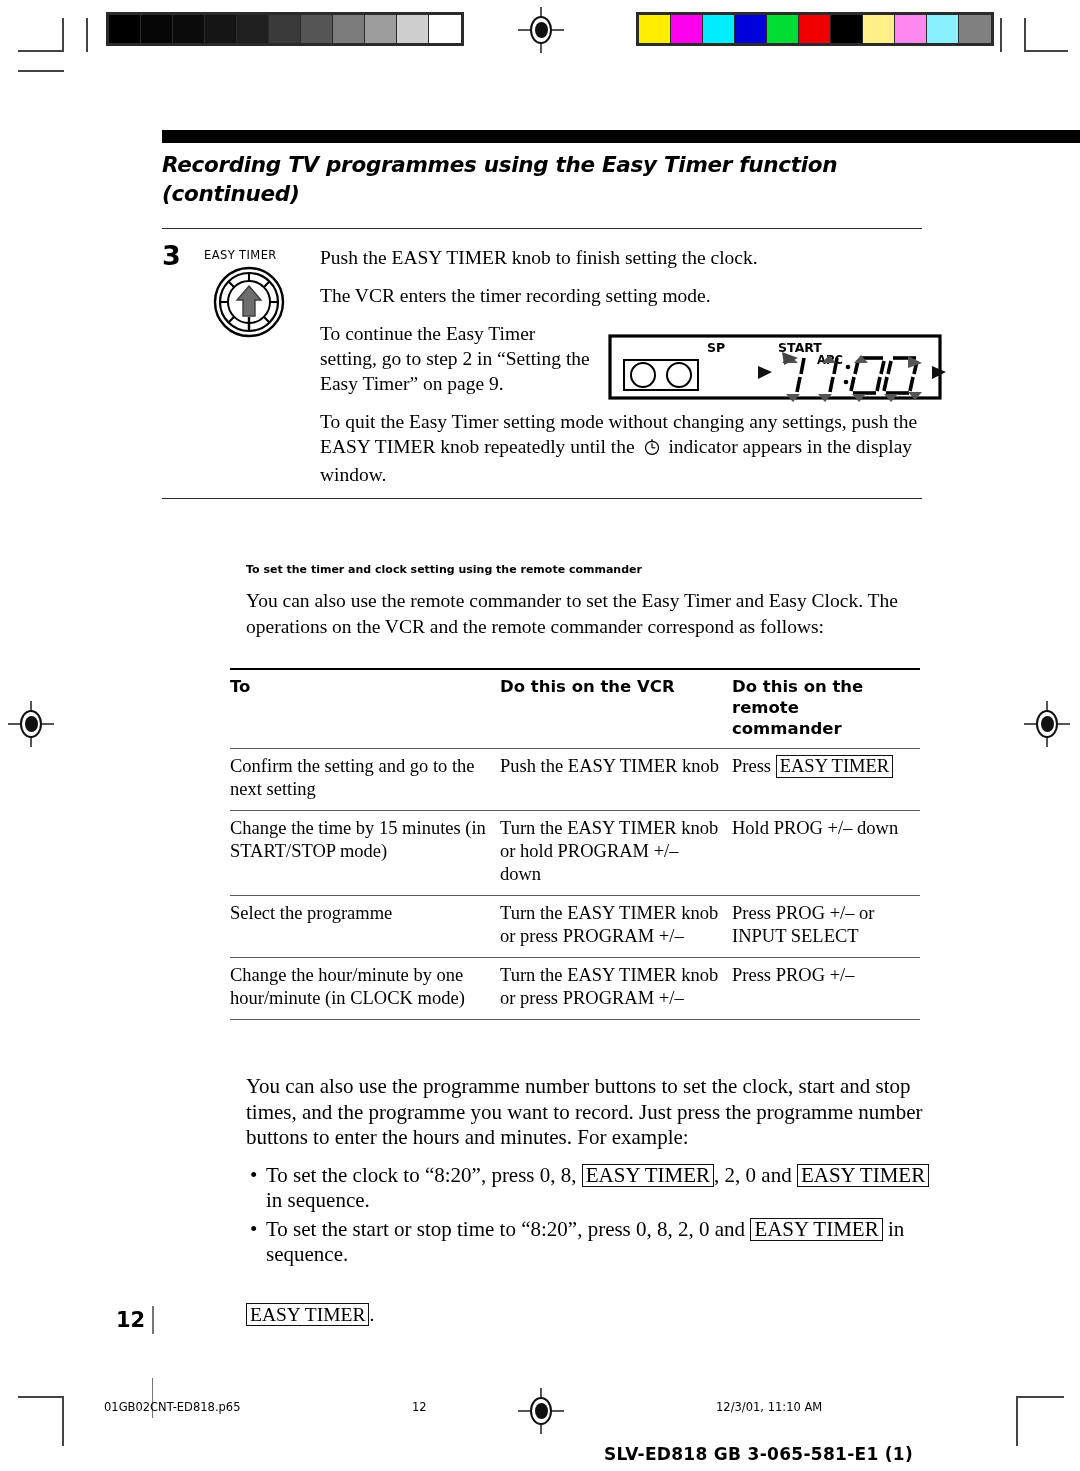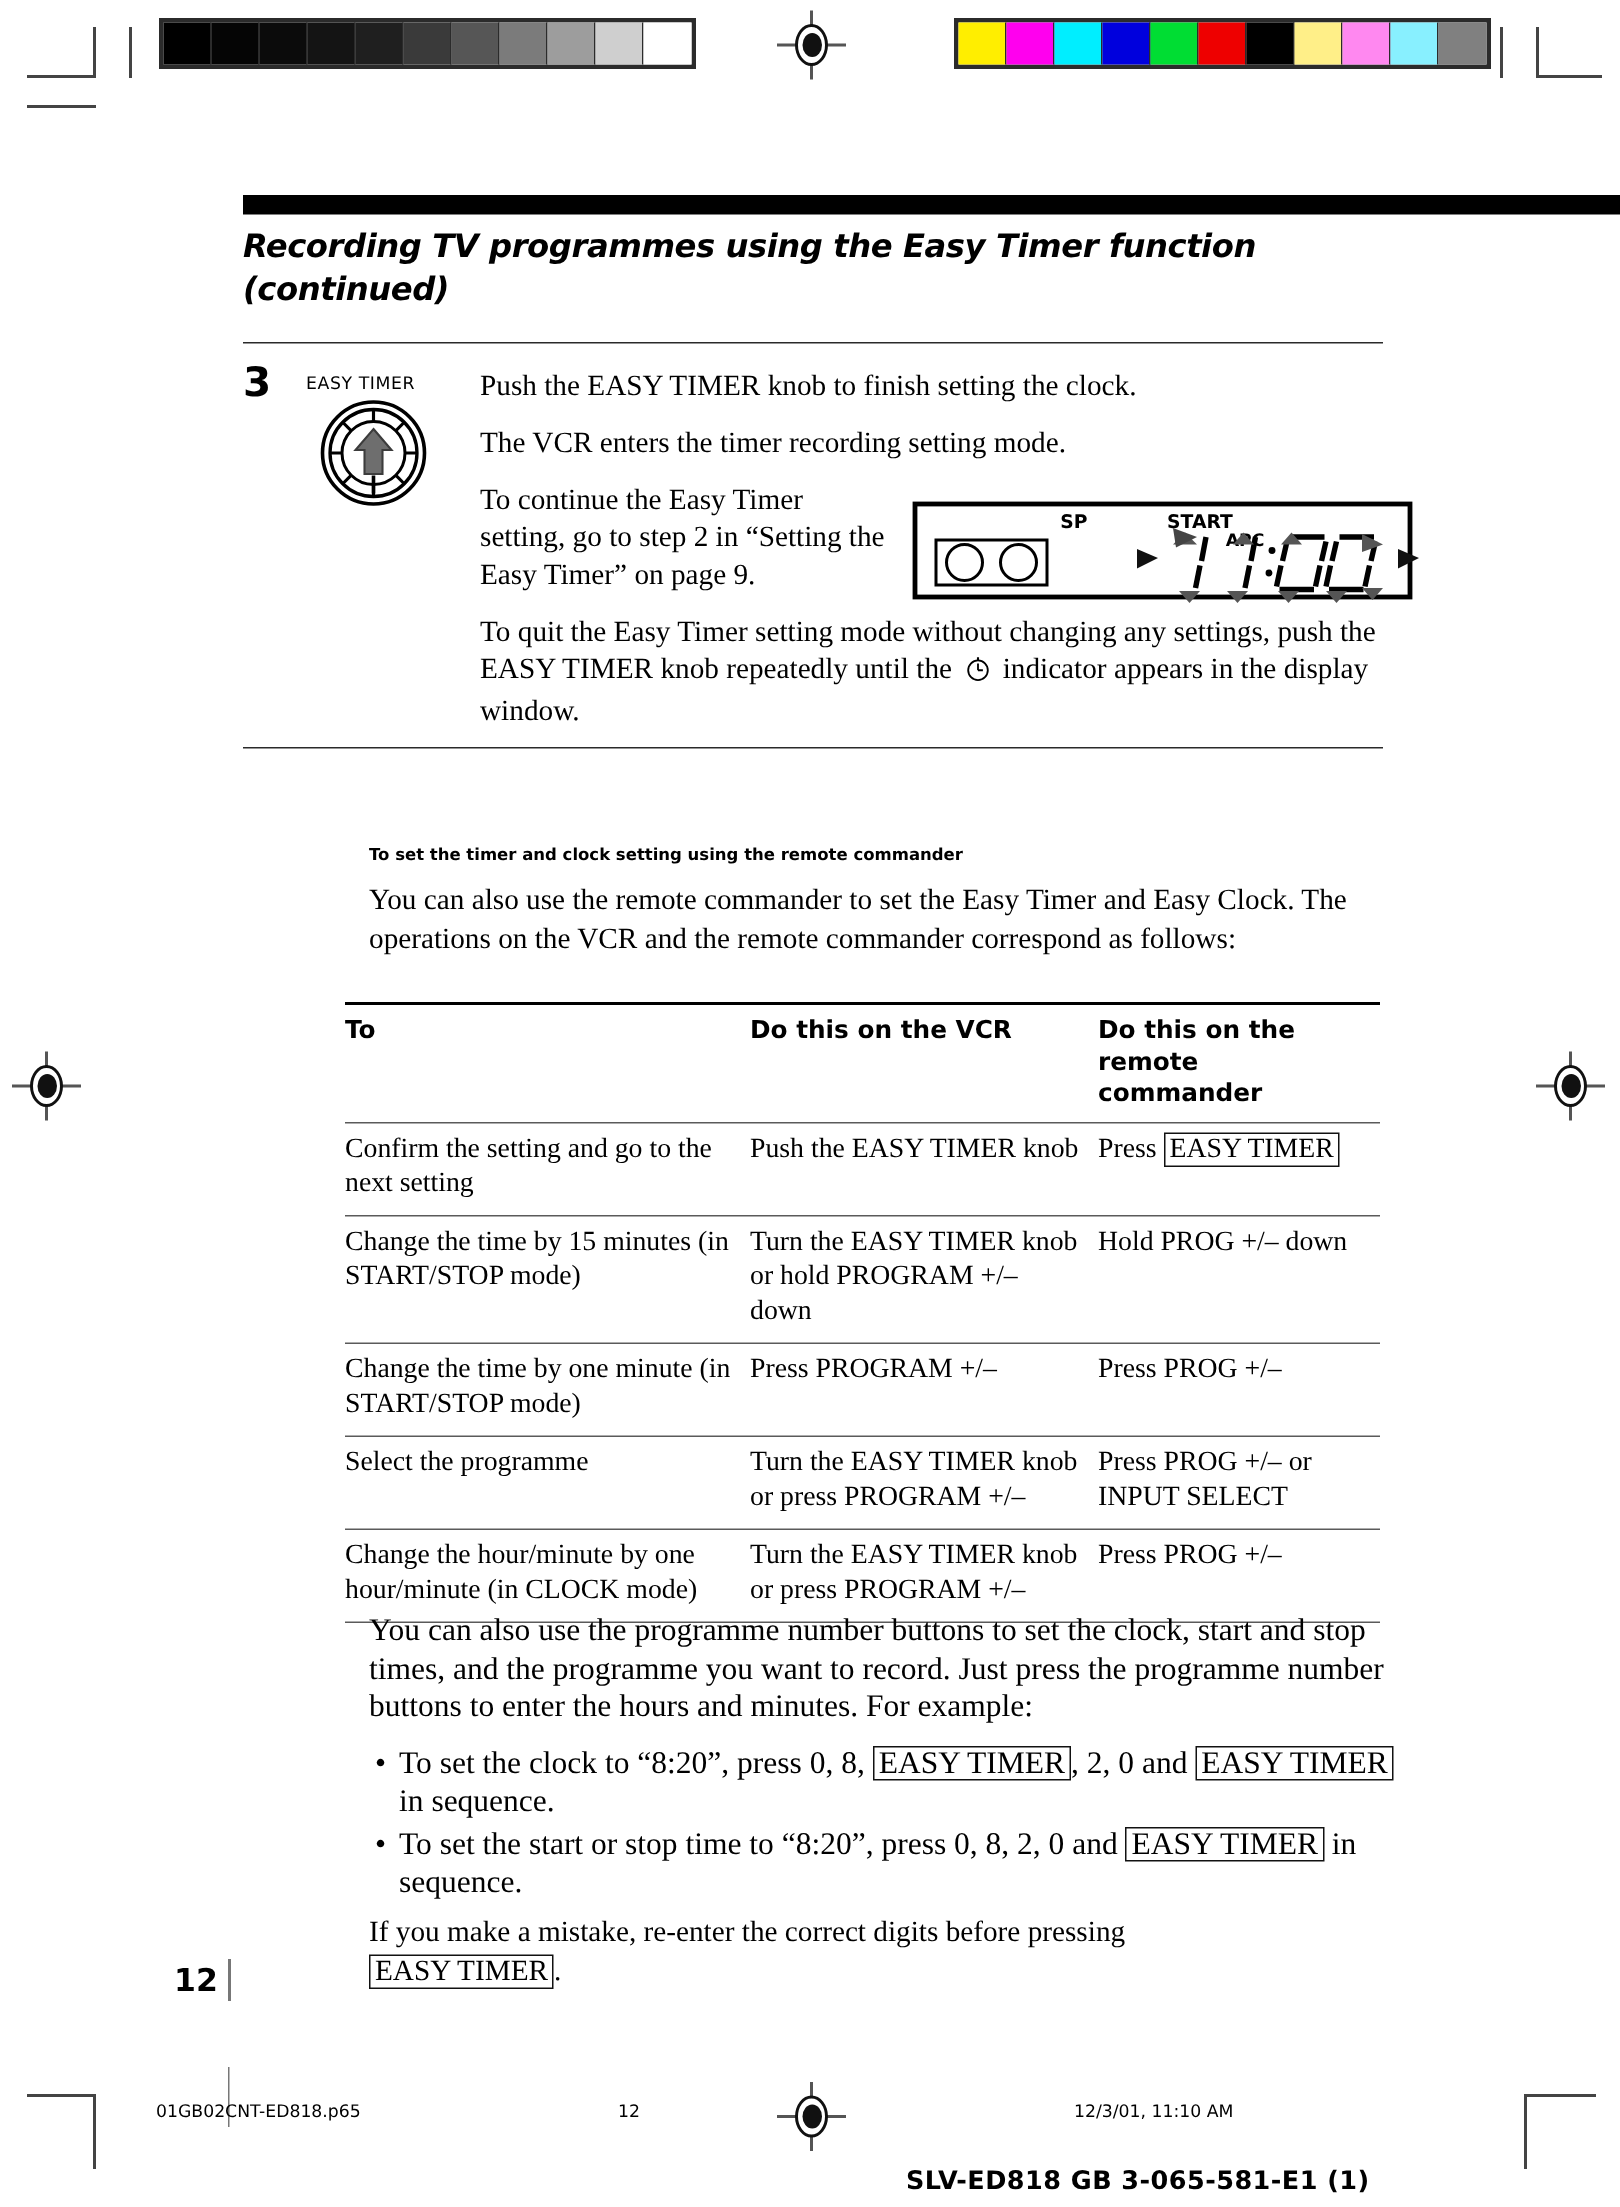--- a/index.html
+++ b/index.html
@@ -342,25 +342,20 @@
           <td>Confirm the setting and go to the next setting</td>
           <td>Push the EASY TIMER knob</td>
           <td><span>Press </span><span class="key">EASY TIMER</span></td>
         </tr>
         <tr>
           <td>Change the time by 15 minutes (in START/STOP mode)</td>
           <td>Turn the EASY TIMER knob or hold PROGRAM +/– down</td>
           <td>Hold PROG +/– down</td>
         </tr>
         <tr>
-          <td>Change the time by one minute (in START/STOP mode)</td>
-          <td>Press PROGRAM +/–</td>
-          <td>Press PROG +/–</td>
-        </tr>
-        <tr>
           <td>Select the programme</td>
           <td>Turn the EASY TIMER knob or press PROGRAM +/–</td>
           <td>Press PROG +/– or INPUT SELECT</td>
         </tr>
         <tr>
           <td>Change the hour/minute by one hour/minute (in CLOCK mode)</td>
           <td>Turn the EASY TIMER knob or press PROGRAM +/–</td>
           <td>Press PROG +/–</td>
         </tr>
       </tbody>
@@ -377,21 +372,21 @@
       </li>
       <li>
         <span>To set the start or stop time to “8:20”, press 0, 8, 2, 0 and</span>
         <span class="key">EASY TIMER</span>
         <span>in sequence.</span>
       </li>
     </ul>
   </div>
 
   <div class="final">
-    <span>If you make a mistake, re-enter the correct digits before pressing</span><br>
+    <br>
     <span class="key">EASY TIMER</span><span>.</span>
   </div>
 
   <div class="pagenum">12</div>
   <div class="pagerule"></div>
 
   <div class="f-vline"></div>
   <div class="footer">
     <span class="f-file">01GB02CNT-ED818.p65</span>
     <span class="f-pg">12</span>

